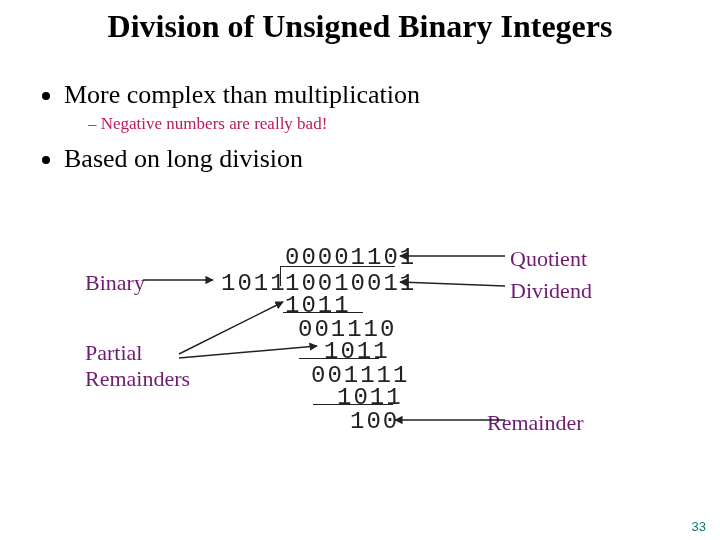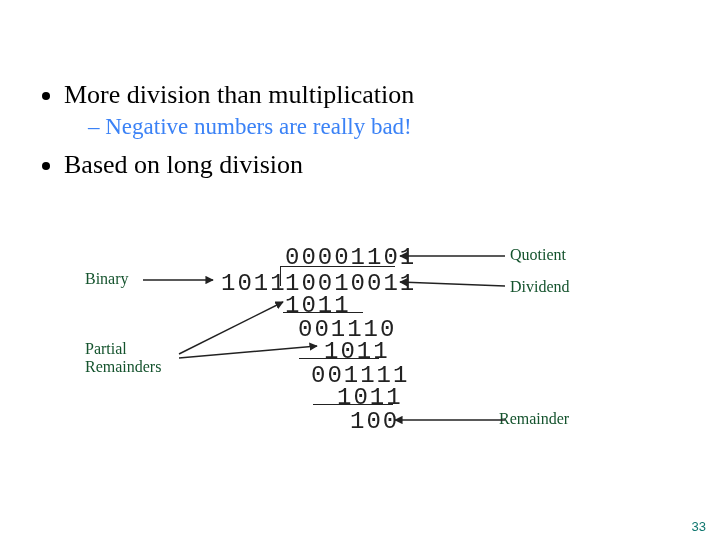--- a/index.html
+++ b/index.html
@@ -39,38 +39,38 @@
     margin: 0;
     padding-left: 28px;
   }
   ul.top > li {
     margin-bottom: 8px;
   }
   ul.sub {
     list-style: none;
     margin: 4px 0 10px 0;
     padding-left: 24px;
-    font-size: 23px;
-    color: #3b82f6;
+    font-size: 17px;
+    color: #be185d;
   }
   ul.sub > li::before {
     content: "– ";
   }
   .diagram {
     position: absolute;
     left: 85px;
     top: 244px;
     width: 560px;
     height: 240px;
     font-family: "Times New Roman", Times, serif;
   }
   .lbl {
     position: absolute;
-    font-size: 16px;
-    color: #14532d;
+    font-size: 22px;
+    color: #701a75;
     white-space: pre;
   }
   .num {
     position: absolute;
     font-family: "Courier New", Courier, monospace;
     font-size: 24px;
     letter-spacing: 2px;
     color: #222;
     white-space: pre;
   }
@@ -98,25 +98,26 @@
     width: 560px;
     height: 240px;
     overflow: visible;
   }
 </style>
 </head>
 <body>
 
 <div class="slide">
 
+  <div class="title">Division of Unsigned Binary Integers</div>
 
   <div class="body">
     <ul class="top">
       <li>
-        <span>More division than multiplication</span>
+        <span>More complex than multiplication</span>
         <ul class="sub">
           <li>Negative numbers are really bad!</li>
         </ul>
       </li>
       <li>Based on long division</li>
     </ul>
   </div>
 
   <div class="diagram">
 
@@ -139,21 +140,21 @@
     <div class="num" style="left:252px; top:140px;">1011</div>
     <div class="hline" style="left:228px; top:160px; width:80px;"></div>
 
     <div class="num" style="left:265px; top:164px;">100</div>
 
     <div class="lbl" style="left:425px; top:2px;">Quotient</div>
     <div class="lbl" style="left:0px;   top:26px;">Binary</div>
     <div class="lbl" style="left:425px; top:34px;">Dividend</div>
     <div class="lbl" style="left:0px;   top:96px;">Partial
 Remainders</div>
-    <div class="lbl" style="left:414px; top:166px;">Remainder</div>
+    <div class="lbl" style="left:402px; top:166px;">Remainder</div>
 
     <svg class="arrows">
       <defs>
         <marker id="ah" viewBox="0 0 10 10" refX="9" refY="5" markerWidth="6" markerHeight="6" orient="auto-start-reverse">
           <path d="M 0 0 L 10 5 L 0 10 z" fill="#222"></path>
         </marker>
       </defs>
 
       <line x1="420" y1="12" x2="315" y2="12" stroke="#222" stroke-width="1.4" marker-end="url(#ah)"></line>
 

